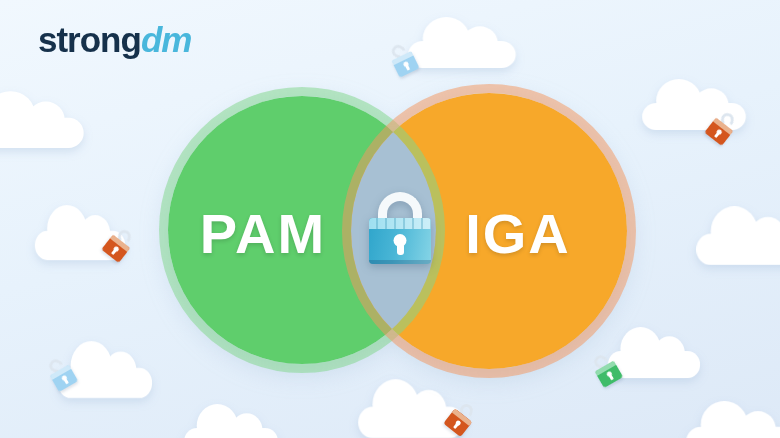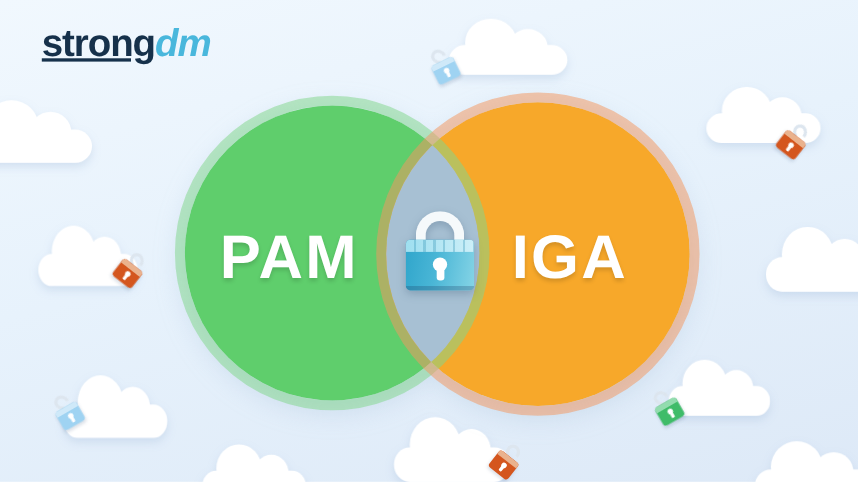--- a/index.html
+++ b/index.html
@@ -8,21 +8,21 @@
     background:linear-gradient(165deg,#f1f8fe 0%, #e7f2fc 45%, #dde9f7 100%);
     font-family:"Liberation Sans", sans-serif;
   }
   
   .clouds { position:absolute; left:0; top:0; }
   
   .logo {
     position:absolute; left:38px; top:20px; font-size:35px; font-weight:bold;
     letter-spacing:-1px; line-height:40px; user-select:none;
   }
-  .logo .p1 { color:#16314b;text-decoration:underline; }
+  .logo .p1 { color:#16314b; }
   .logo .p2 { color:#49b7dc;font-style:italic; }
   
   .venn { position:absolute; left:0; top:0; filter:drop-shadow(0 6px 10px rgba(140,170,205,0.25)); }
   .venn-label {
     position:absolute; width:150px; height:64px; display:flex; align-items:center; justify-content:center;
     color:#fff; font-weight:bold; font-size:56px; letter-spacing:2px;
     text-shadow:0 2px 4px rgba(0,0,0,0.15); user-select:none;
   }
   .label-pam { left:188px; top:201px; }
   .label-iga { left:443px; top:201px; }

